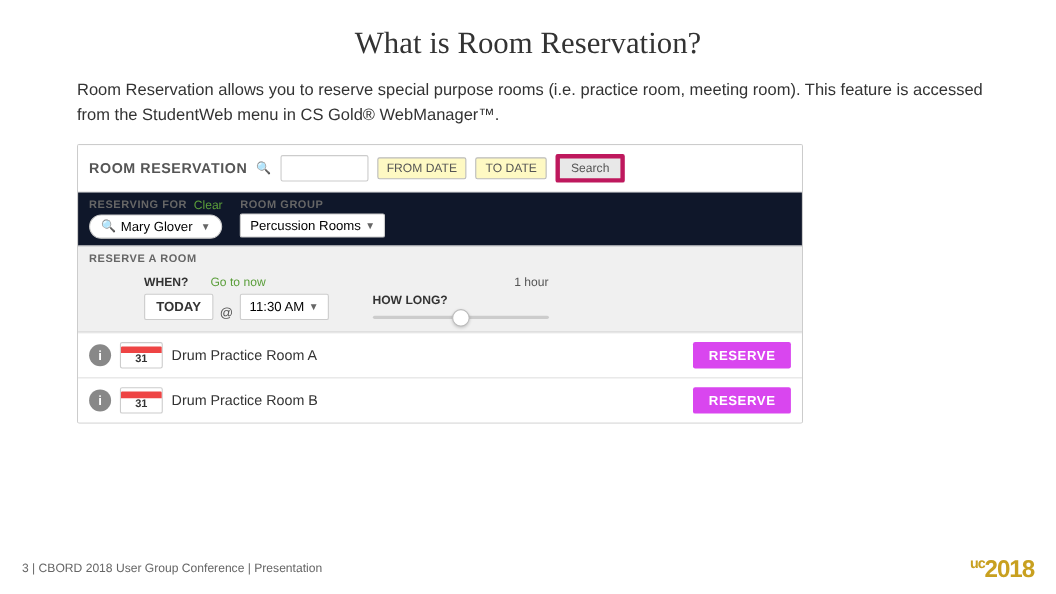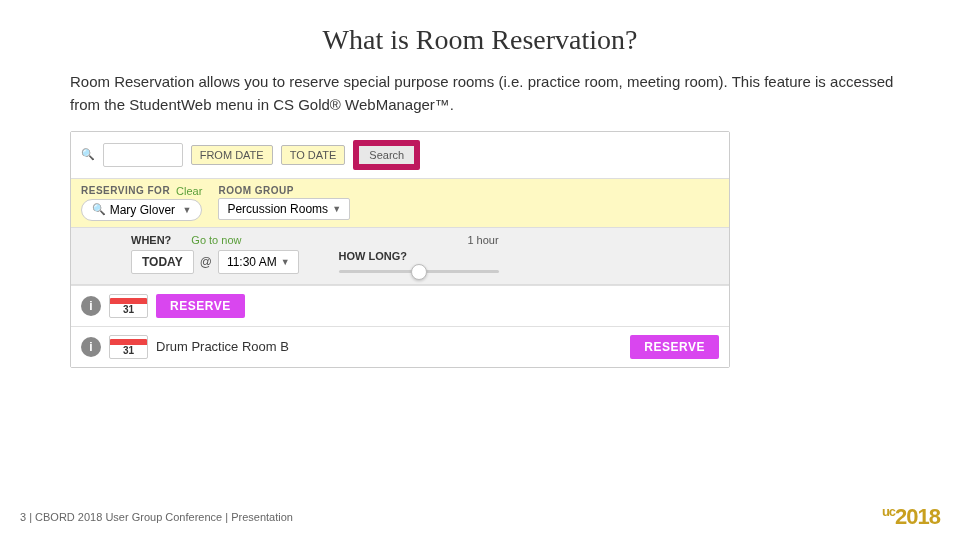--- a/index.html
+++ b/index.html
@@ -88,31 +88,31 @@
       border-radius: 2px;
       padding: 3px 8px;
       font-size: 11px;
       color: #555;
       cursor: pointer;
       white-space: nowrap;
     }
 
     .rr-search-btn {
       background: #e8e8e8;
-      border: 6px solid #be185d;
+      border: 4px solid #be185d;
       border-radius: 2px;
       padding: 3px 10px;
       font-size: 11px;
       color: #555;
       cursor: pointer;
     }
 
     
     .rr-subheader {
-      background: #fef9c3;
+      background: #0f172a;
       border-bottom: 1px solid #ddd;
       padding: 6px 10px;
       display: flex;
       align-items: center;
       gap: 16px;
     }
 
     .rr-field-label {
       font-size: 10px;
       color: #666;
@@ -207,21 +207,21 @@
 
     .rr-go-to-now {
       font-size: 11px;
       color: #5a9e3a;
       cursor: pointer;
       text-decoration: none;
     }
 
     .rr-today-row {
       display: flex;
-      align-items: center;
+      align-items: flex-end;
       gap: 6px;
     }
 
     .rr-today-btn {
       background: #fff;
       border: 1px solid #ccc;
       border-radius: 2px;
       padding: 4px 10px;
       font-size: 12px;
       font-weight: bold;
@@ -404,20 +404,21 @@
 
 <div class="slide-container">
   <h1 class="slide-title">What is Room Reservation?</h1>
 
   <div class="slide-body">
     <p class="description">Room Reservation allows you to reserve special purpose rooms (i.e. practice room, meeting room). This feature is accessed from the StudentWeb menu in CS Gold® WebManager™.</p>
 
     <div class="ui-mockup">
 
       <div class="rr-header">
+        <span class="rr-title-label">ROOM RESERVATION</span>
         <span class="magnifier">🔍</span>
         <input class="rr-search-input" type="text" value="" style="">
         <button class="rr-date-btn">FROM DATE</button>
         <button class="rr-date-btn">TO DATE</button>
         <button class="rr-search-btn">Search</button>
       </div>
 
       <div class="rr-subheader">
         <div class="rr-field-group">
           <div class="rr-field-row">
@@ -436,20 +437,21 @@
             <span class="rr-field-label">ROOM GROUP</span>
           </div>
           <div class="rr-room-select">
             <span>Percussion Rooms</span>
             <span class="select-arrow">▼</span>
           </div>
         </div>
       </div>
 
       <div class="rr-section">
+        <div class="rr-section-label">RESERVE A ROOM</div>
 
         <div class="rr-when-row">
 
           <div class="rr-when-group">
             <div class="rr-field-row">
               <span class="rr-when-title">WHEN?</span>
               <span style="width:8px"></span>
               <span class="rr-go-to-now">Go to now</span>
             </div>
             <div class="rr-today-row">
@@ -475,20 +477,21 @@
           </div>
         </div>
       </div>
 
       <div class="rr-room-row">
         <div class="rr-info-icon">i</div>
         <div class="rr-cal-icon">
           <div class="rr-cal-top"></div>
           <span>31</span>
         </div>
+        <span class="rr-room-name">Drum Practice Room A</span>
         <button class="rr-reserve-btn">RESERVE</button>
       </div>
 
       <div class="rr-room-row">
         <div class="rr-info-icon">i</div>
         <div class="rr-cal-icon">
           <div class="rr-cal-top"></div>
           <span>31</span>
         </div>
         <span class="rr-room-name">Drum Practice Room B</span>

